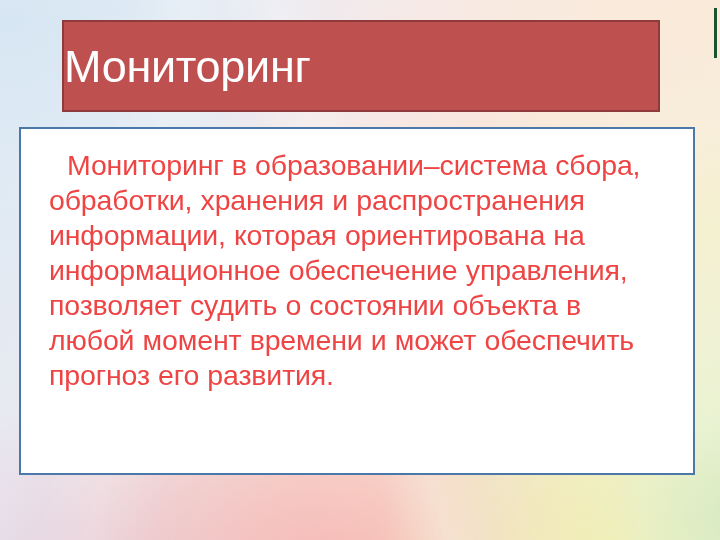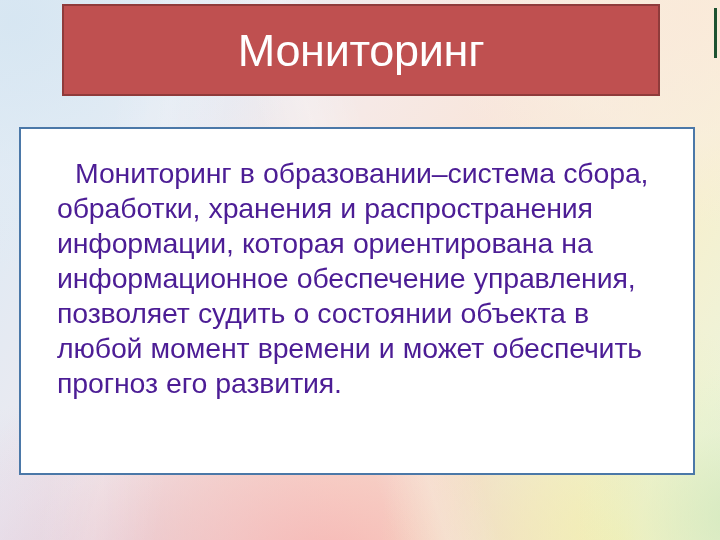--- a/index.html
+++ b/index.html
@@ -96,29 +96,28 @@
         rgba(255,255,255,0) 16%,
         rgba(255,255,255,0.30) 23%,
         rgba(255,255,255,0) 31%);
     opacity: .5;
   }
 
   
   .title-box {
     position: absolute;
     left: 62px;
-    top: 4px;
+    top: 20px;
     width: 598px;
     height: 92px;
     background: #bf5050;
     border: 2px solid #8f3b3b;
     box-sizing: border-box;
     display: flex;
     align-items: center;
-    justify-content: center;
   }
   .title-text {
     color: #ffffff;
     font-size: 45px;
     line-height: 1;
     letter-spacing: -0.3px;
     white-space: nowrap;
   }
 
   
@@ -127,22 +126,22 @@
     left: 19px;
     top: 127px;
     width: 676px;
     height: 348px;
     background: #ffffff;
     border: 2px solid #4b78a8;
     box-sizing: border-box;
     padding: 11px 14px 0 20px;
   }
   .body-text {
-    margin: 16px;
-    color: #4c1d95;
+    margin: 8px;
+    color: #ef4444;
     font-size: 28.5px;
     line-height: 35px;
     text-indent: 18px;
     letter-spacing: -0.15px;
     word-spacing: 0.5px;
   }
 
   
   .edge-rule {
     position: absolute;

